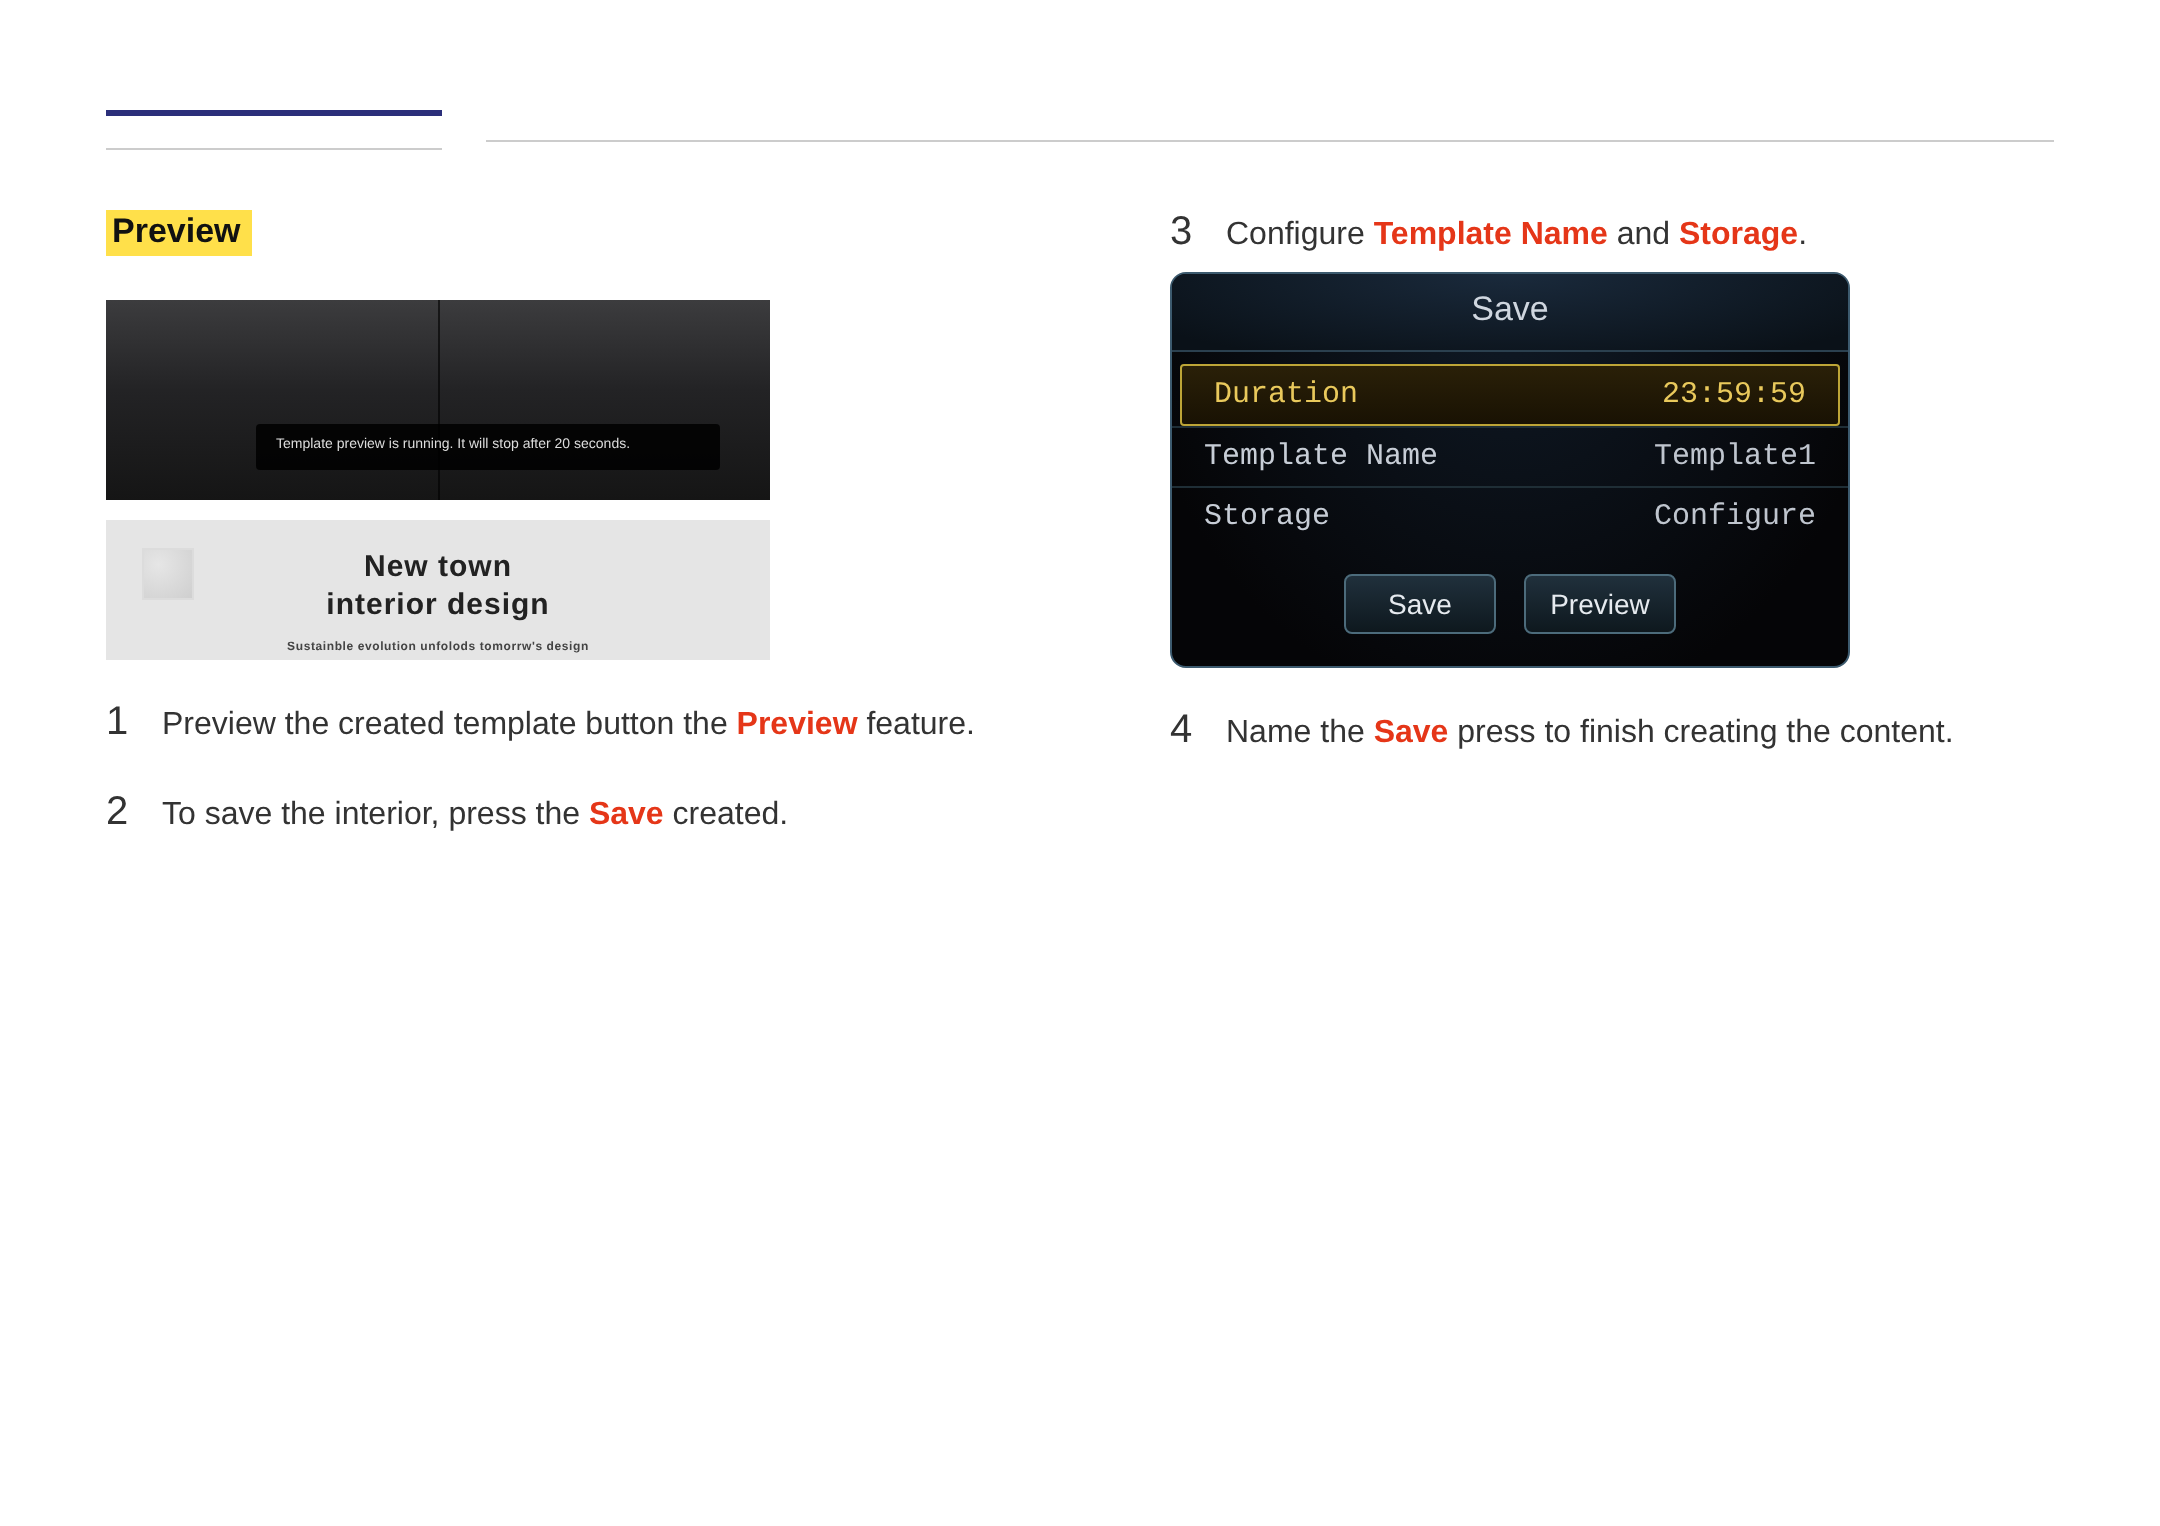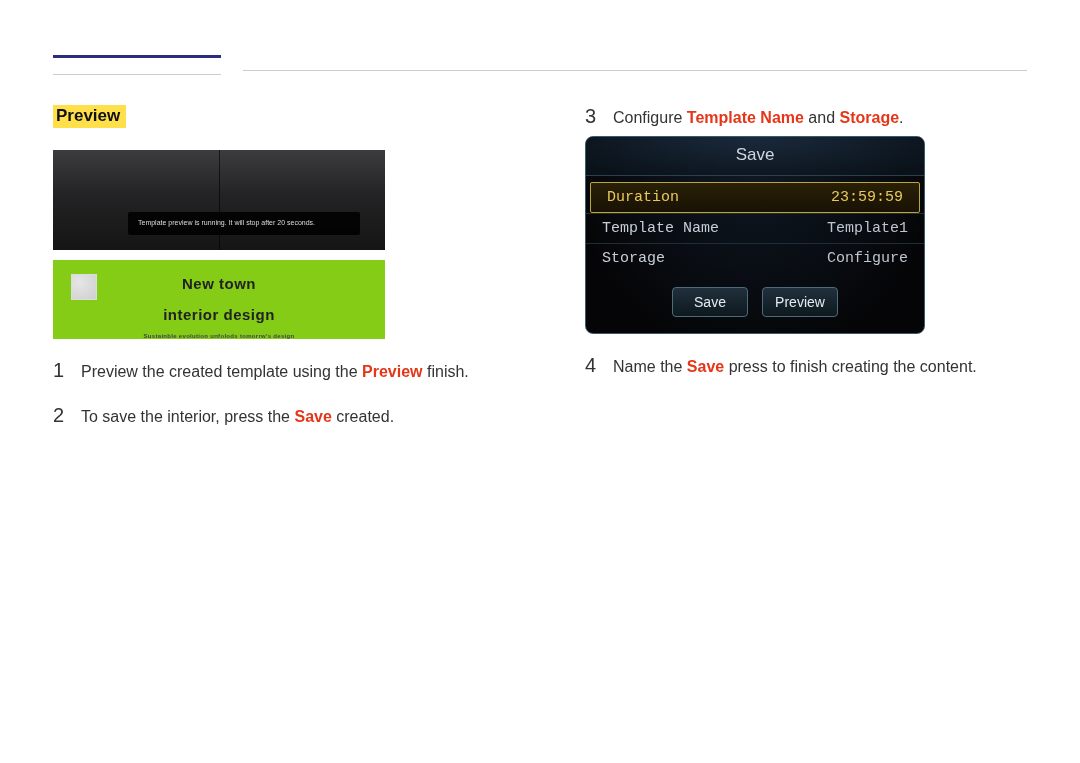--- a/index.html
+++ b/index.html
@@ -79,21 +79,21 @@
     right: 25px;
     background: rgba(0,0,0,.85);
     color: #ddd;
     font-size: 7px;
     line-height: 1.35;
     padding: 6px 10px 8px 10px;
     border-radius: 2px;
   }
   .pv-bottom {
     min-height: 70px;
-    background: #84cc16;
+    background: #e5e5e5;
     text-align: center;
     padding-top: 15px;
     position: relative;
   }
   .pv-square {
     position: absolute;
     left: 18px;
     top: 14px;
     width: 26px;
     height: 26px;
@@ -102,21 +102,21 @@
   }
   .pv-title {
     font-weight: bold;
     font-size: 15px;
     letter-spacing: .5px;
   }
   .pv-sub {
     font-weight: bold;
     font-size: 15px;
     letter-spacing: .5px;
-    margin-top: 14px;
+    margin-top: 2px;
   }
   .pv-tag {
     font-size: 6px;
     color: #444;
     font-weight: bold;
     margin-top: 10px;
     letter-spacing: .3px;
   }
 
   .step {
@@ -225,21 +225,21 @@
       <div class="pv-bottom" style="width:332px">
         <div class="pv-square"></div>
         <div class="pv-title">New town</div>
         <div class="pv-sub">interior design</div>
         <div class="pv-tag">Sustainble evolution unfolods tomorrw's design</div>
       </div>
 
       <div class="step">
         <div class="num">1</div>
         <div class="txt">
-          <span>Preview the created template using the </span><span class="hl">Preview</span><span> finish.</span>
+          <span>Preview the created template button the </span><span class="hl">Preview</span><span> feature.</span>
         </div>
       </div>
       <div class="step">
         <div class="num">2</div>
         <div class="txt">
           <span>To save the interior, press the </span><span class="hl">Save</span><span> created.</span>
         </div>
       </div>
     </div>
 

